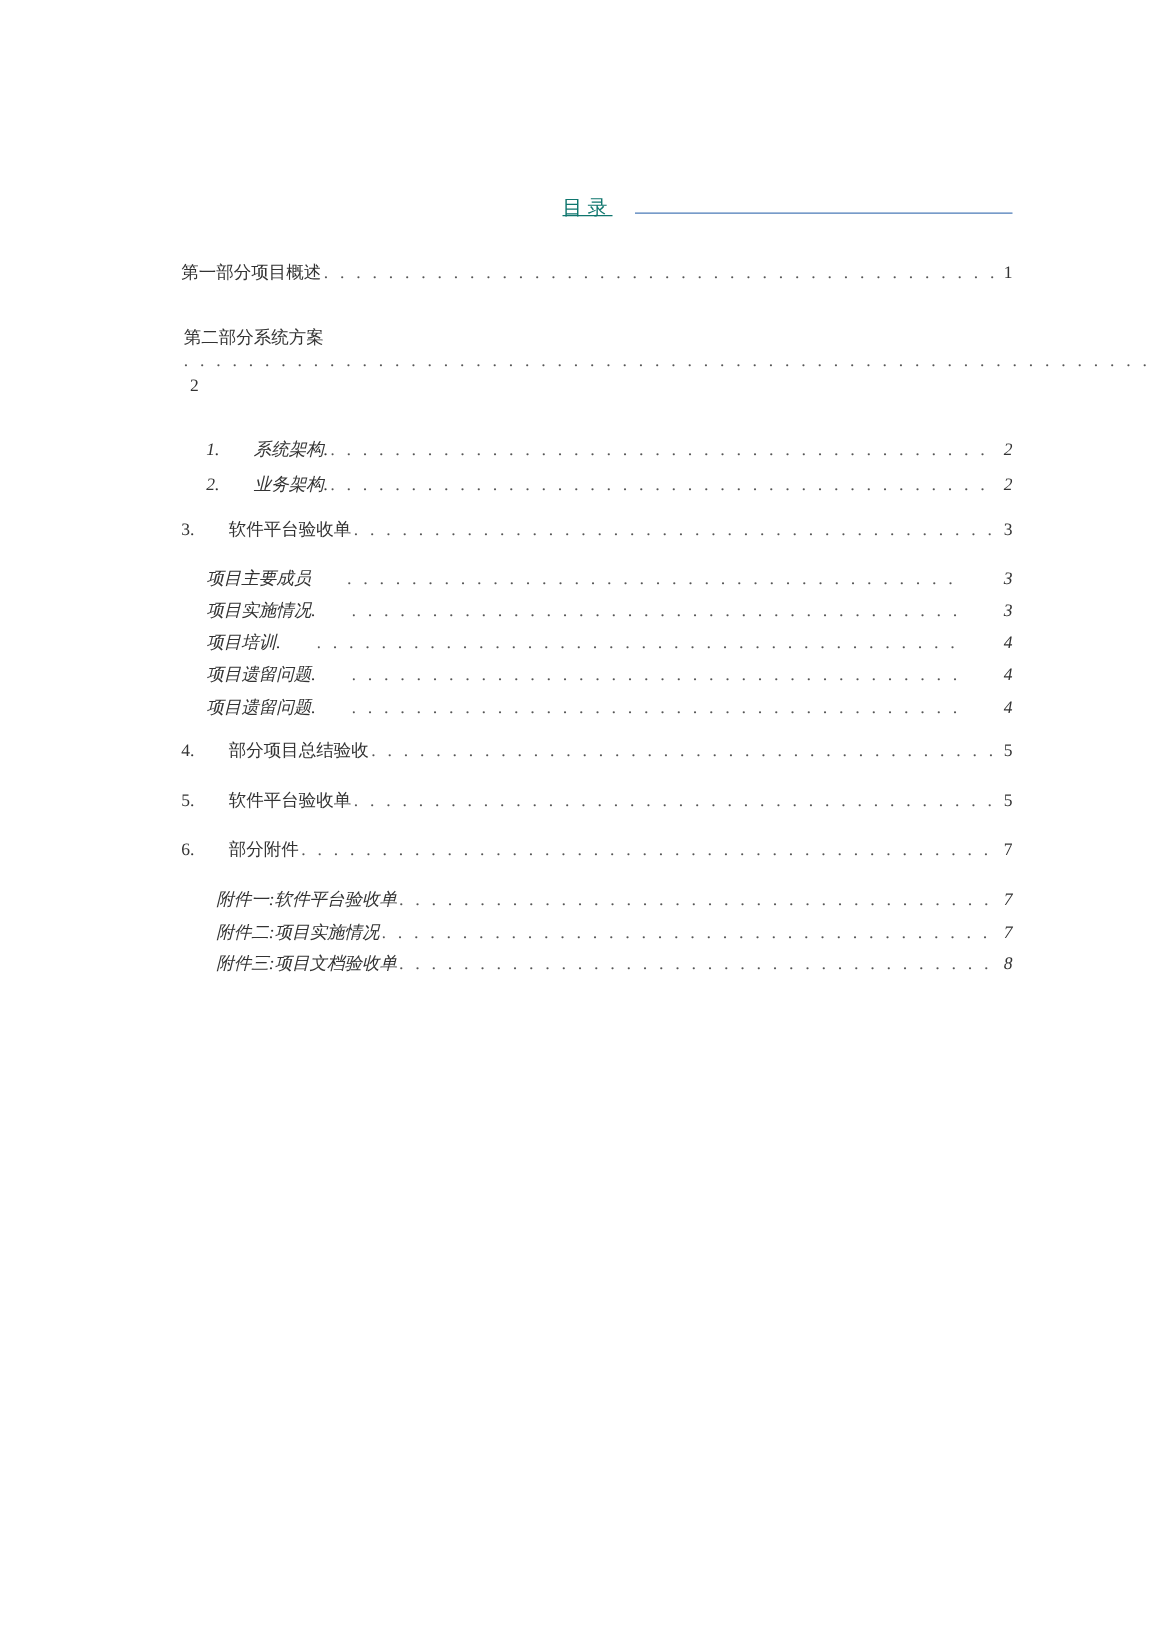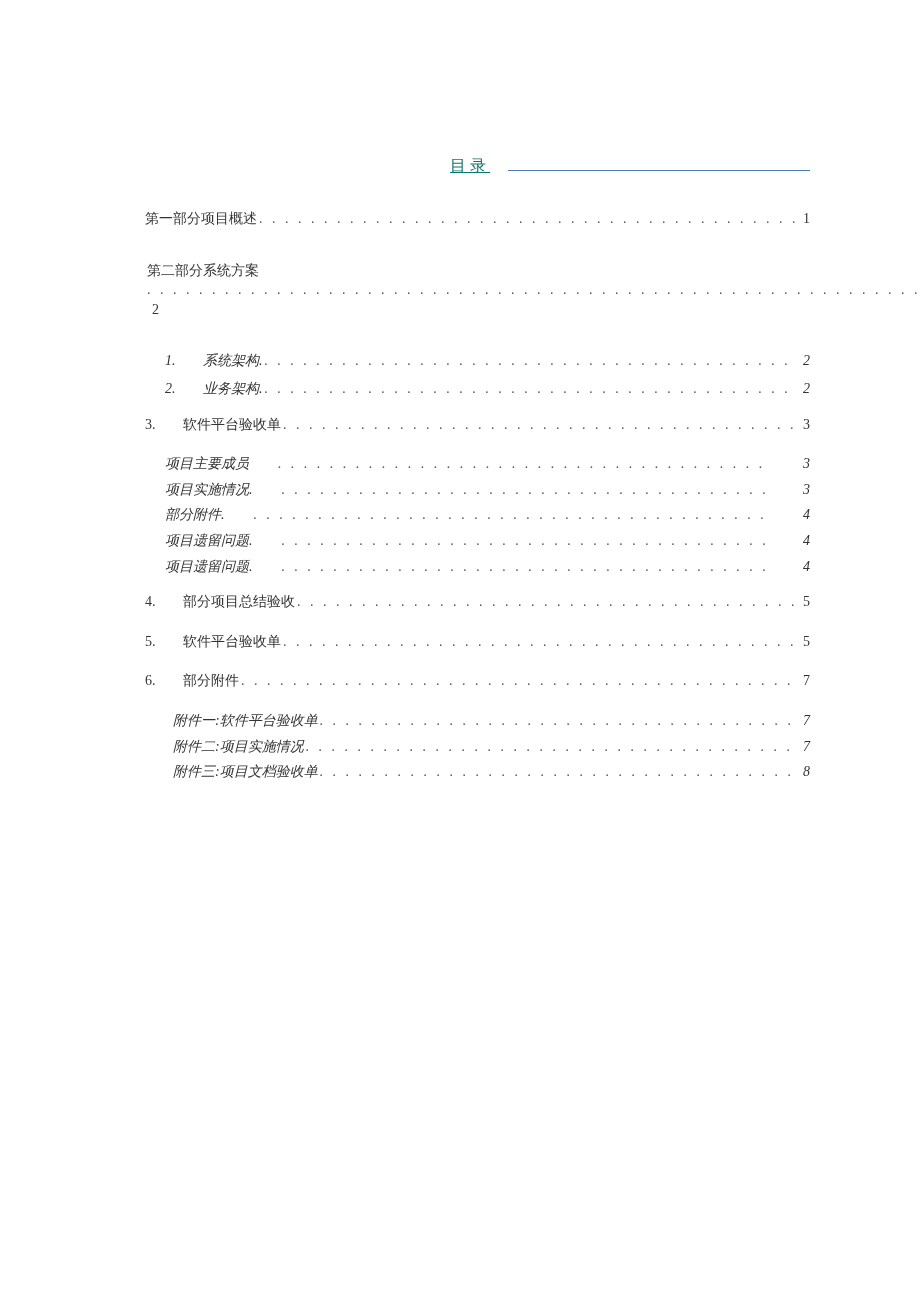--- a/index.html
+++ b/index.html
@@ -137,21 +137,21 @@
         <span class="label">项目主要成员</span>
         <span class="dots">. . . . . . . . . . . . . . . . . . . . . . . . . . . . . . . . . . . . . . . . . . . . . . . . . . . . . . . . . . . . . . . . . . . . . . . . . . . . . . . . . . . . . . . . . . . . . . . . . . . . . . . . . . . . . . . . . . . . . . . . . . . . . . . . . . . . . . . . . . . . . . . . . . . . . . . . . . . . . . . . . . . . . . . . . . . . . . . . . . . . . . . . . . . . . . . . . . . . . . . . </span>
         <span class="page-num">3</span>
       </div>
       <div class="toc-entry level2">
         <span class="label">项目实施情况.</span>
         <span class="dots">. . . . . . . . . . . . . . . . . . . . . . . . . . . . . . . . . . . . . . . . . . . . . . . . . . . . . . . . . . . . . . . . . . . . . . . . . . . . . . . . . . . . . . . . . . . . . . . . . . . . . . . . . . . . . . . . . . . . . . . . . . . . . . . . . . . . . . . . . . . . . . . . . . . . . . . . . . . . . . . . . . . . . . . . . . . . . . . . . . . . . . . . . . . . . . . . . . . . . . . . </span>
         <span class="page-num">3</span>
       </div>
       <div class="toc-entry level2">
-        <span class="label">部分附件.</span>
+        <span class="label">项目培训.</span>
         <span class="dots">. . . . . . . . . . . . . . . . . . . . . . . . . . . . . . . . . . . . . . . . . . . . . . . . . . . . . . . . . . . . . . . . . . . . . . . . . . . . . . . . . . . . . . . . . . . . . . . . . . . . . . . . . . . . . . . . . . . . . . . . . . . . . . . . . . . . . . . . . . . . . . . . . . . . . . . . . . . . . . . . . . . . . . . . . . . . . . . . . . . . . . . . . . . . . . . . . . . . . . . . </span>
         <span class="page-num">4</span>
       </div>
       <div class="toc-entry level2">
         <span class="label">项目遗留问题.</span>
         <span class="dots">. . . . . . . . . . . . . . . . . . . . . . . . . . . . . . . . . . . . . . . . . . . . . . . . . . . . . . . . . . . . . . . . . . . . . . . . . . . . . . . . . . . . . . . . . . . . . . . . . . . . . . . . . . . . . . . . . . . . . . . . . . . . . . . . . . . . . . . . . . . . . . . . . . . . . . . . . . . . . . . . . . . . . . . . . . . . . . . . . . . . . . . . . . . . . . . . . . . . . . . . </span>
         <span class="page-num">4</span>
       </div>
       <div class="toc-entry level2">
         <span class="label">项目遗留问题.</span>

